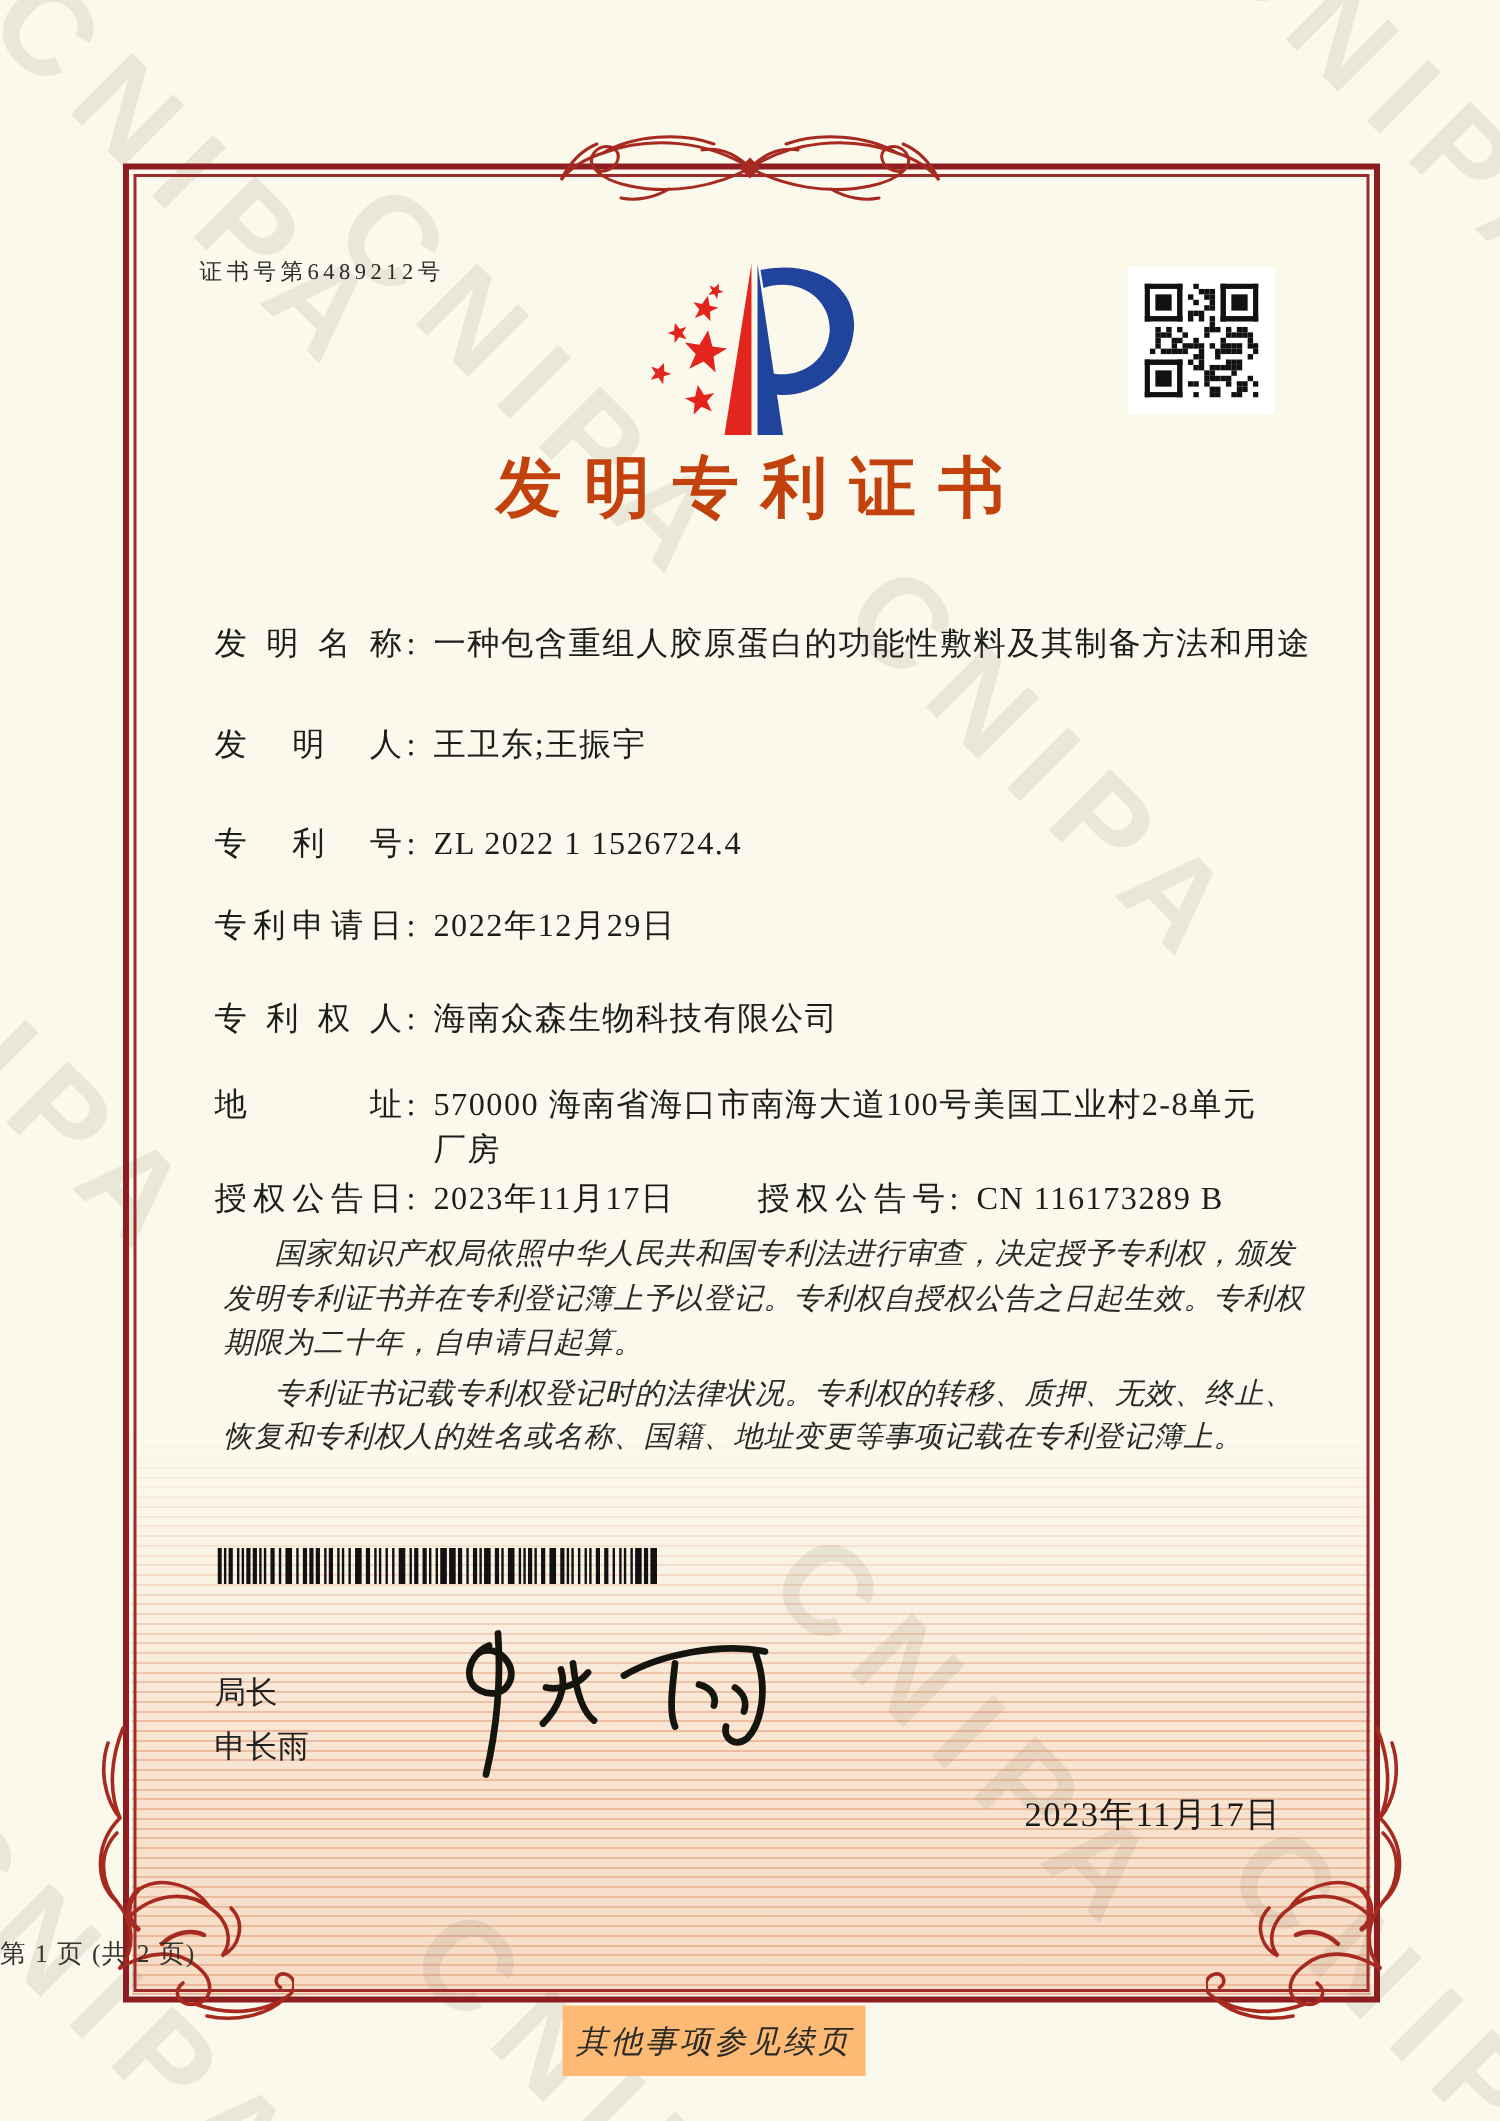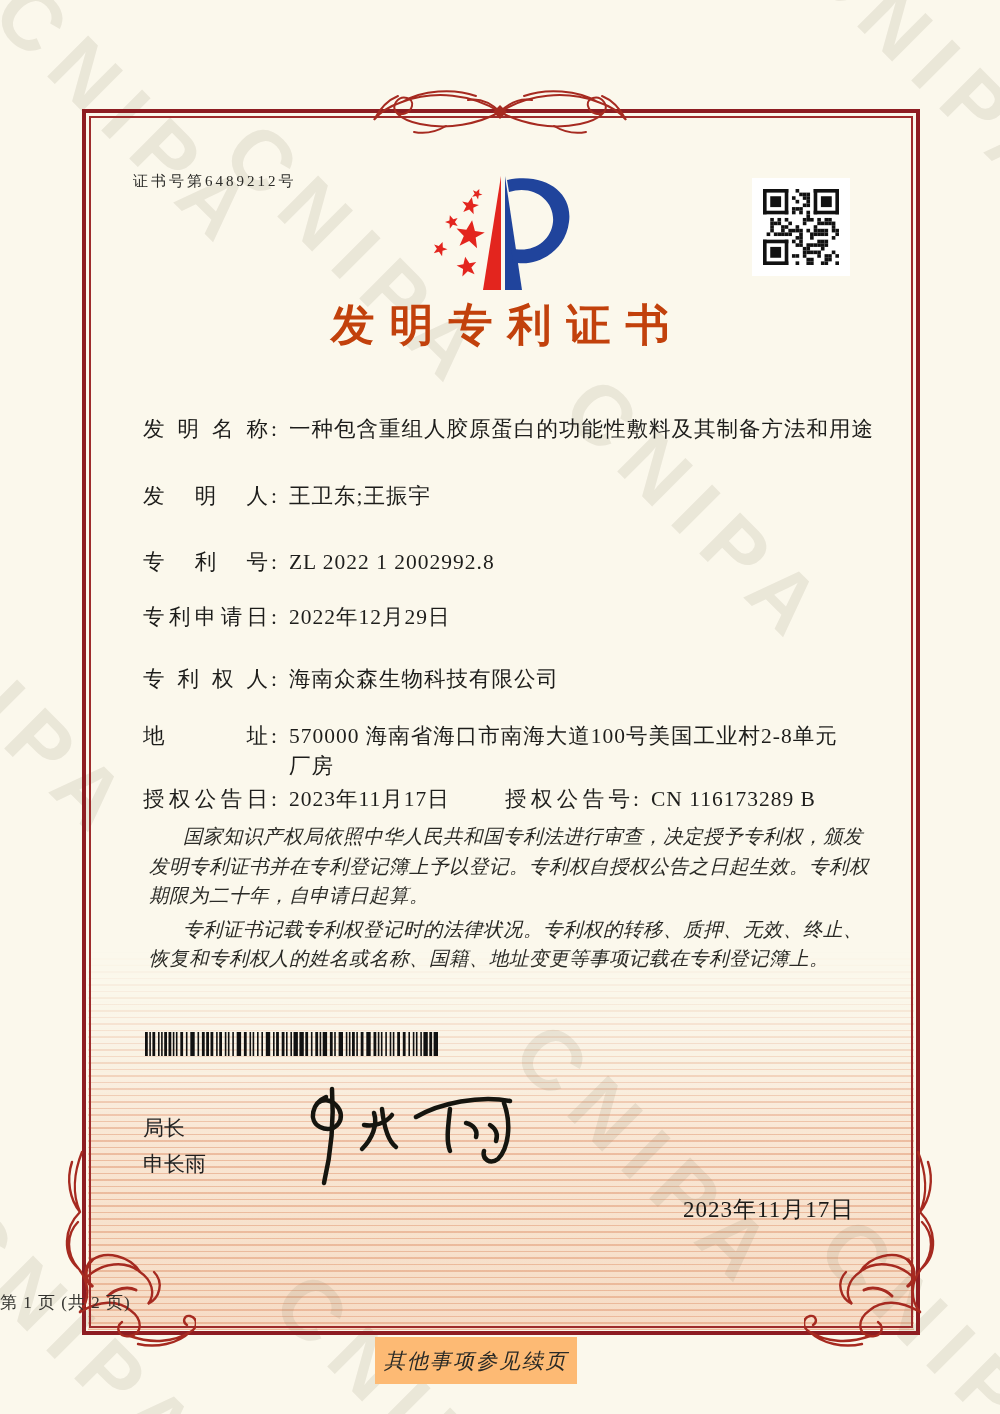--- a/index.html
+++ b/index.html
@@ -300,21 +300,21 @@
     <span class="fvalue">一种包含重组人胶原蛋白的功能性敷料及其制备方法和用途</span>
   </div>
   <div class="frow" style="top:481px">
     <span class="flabel">发明人</span>
       <span class="fcolon">:</span>
     <span class="fvalue">王卫东;王振宇</span>
   </div>
   <div class="frow" style="top:547px">
     <span class="flabel">专利号</span>
       <span class="fcolon">:</span>
-    <span class="fvalue">ZL 2022 1 2002992.8</span>
+    <span class="fvalue">ZL 2022 1 1526724.4</span>
   </div>
   <div class="frow" style="top:602px">
     <span class="flabel">专利申请日</span>
       <span class="fcolon">:</span>
     <span class="fvalue">2022年12月29日</span>
   </div>
   <div class="frow" style="top:664px">
     <span class="flabel">专利权人</span>
       <span class="fcolon">:</span>
     <span class="fvalue">海南众森生物科技有限公司</span>

